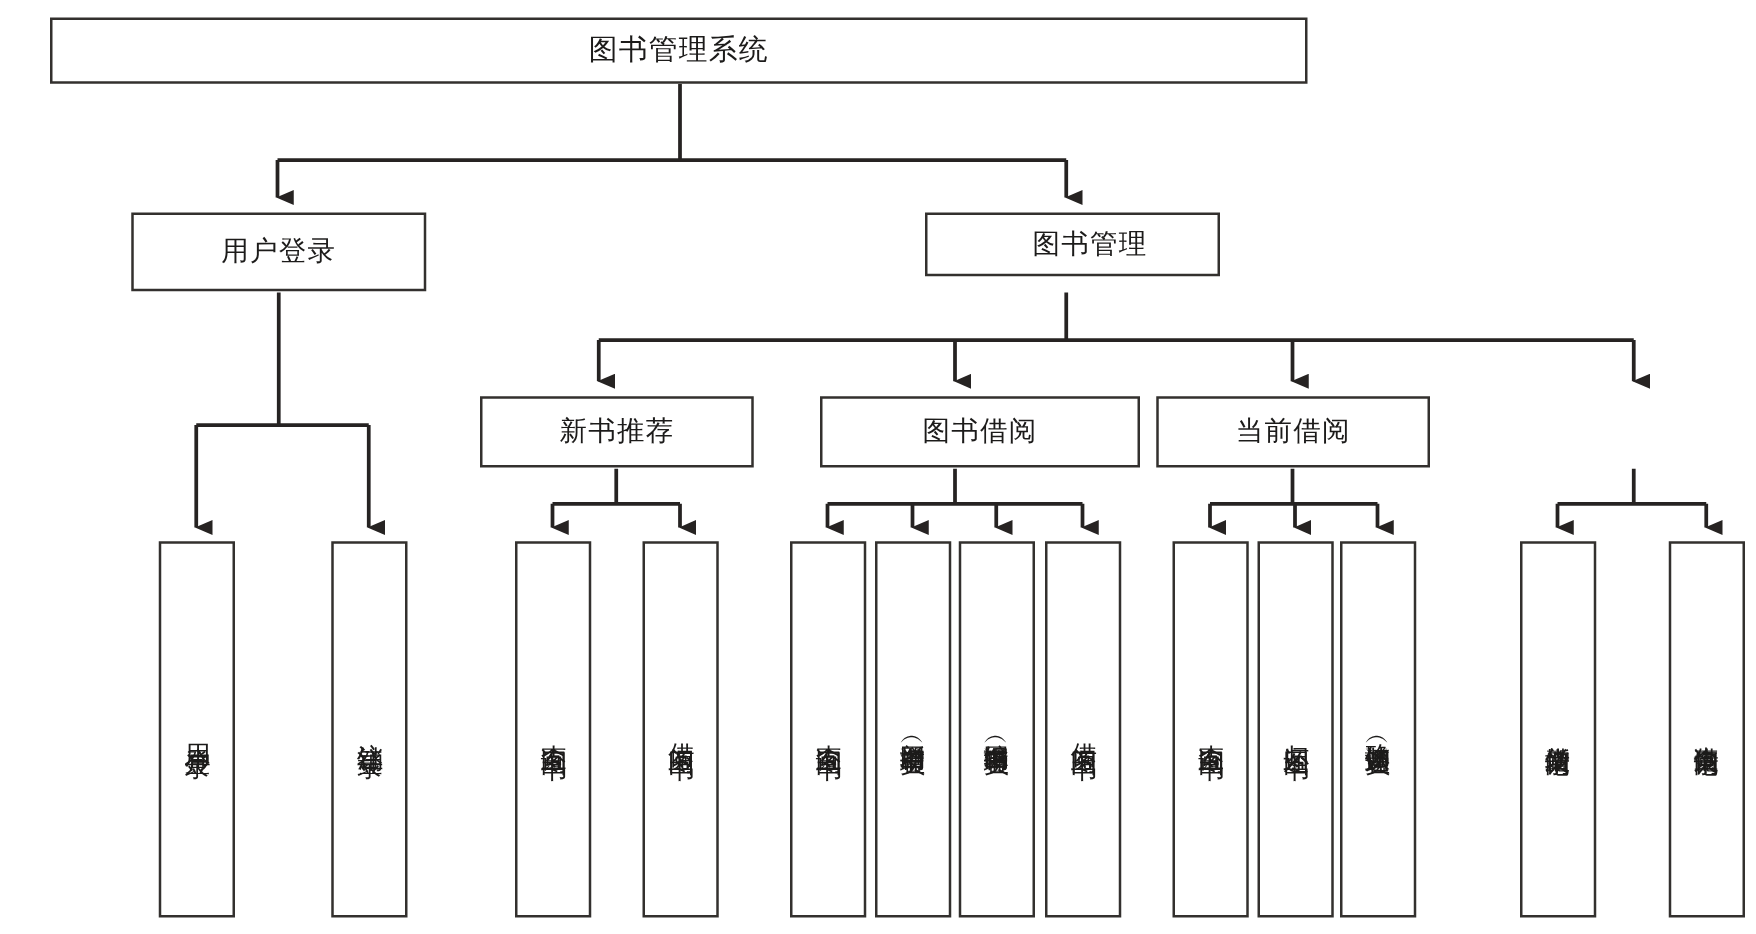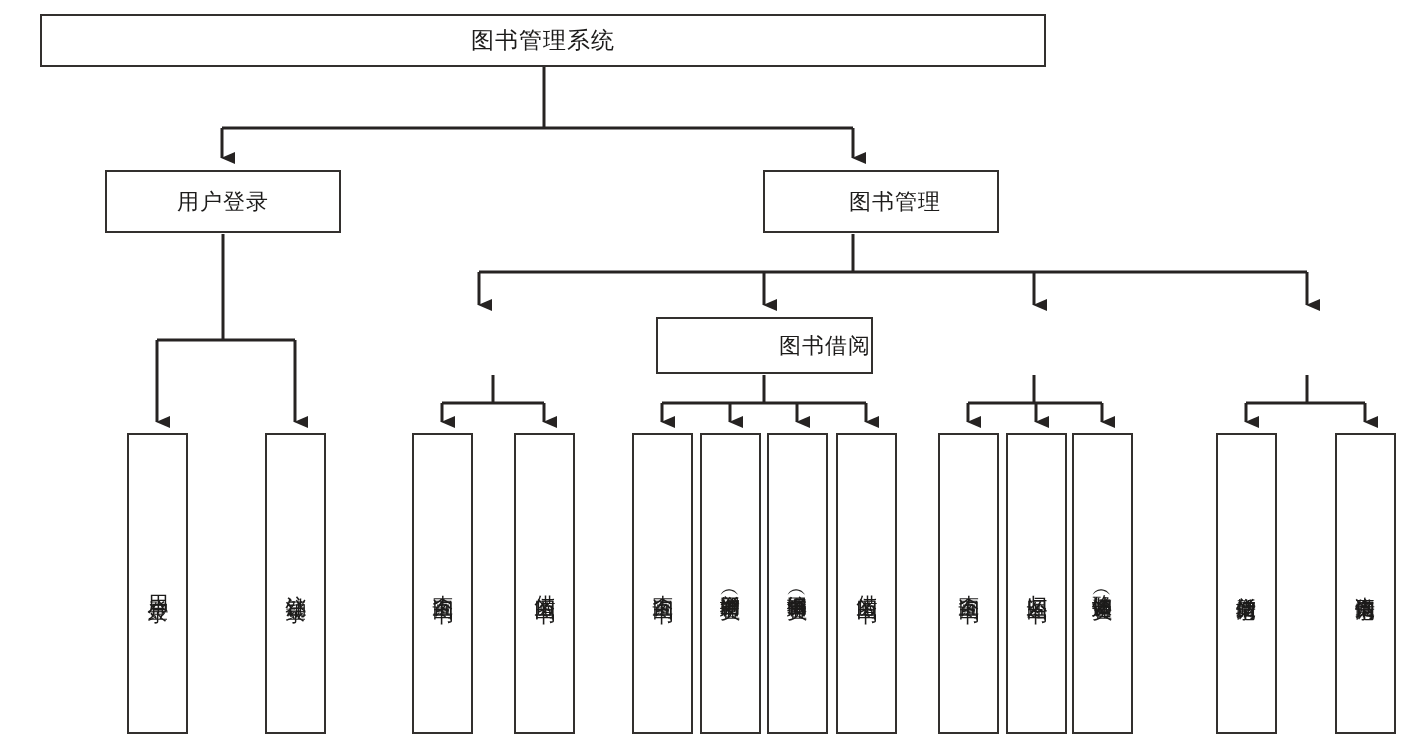--- a/index.html
+++ b/index.html
@@ -137,29 +137,35 @@
   </svg>
 
   <div class="node horiz root" style="left:16px; top:14px; width:1006px; height:53px;">
     <span class="node-label">图书管理系统</span>
   </div>
 
   <div class="node horiz" style="left:81px; top:170px; width:236px; height:63px;">
     <span class="node-label">用户登录</span>
   </div>
 
-  <div class="node horiz" style="left:739px; top:170px; width:236px; height:63px;padding-left:28px;">
+  <div class="node horiz" style="left:716px; top:170px; width:236px; height:51px;padding-left:28px;">
     <span class="node-label">图书管理</span>
   </div>
 
-
-  <div class="node horiz" style="left:632px; top:317px; width:217px; height:57px;justify-content:flex-end;">
+  <div class="node horiz" style="left:360px; top:317px; width:219px; height:57px;">
+    <span class="node-label">新书推荐</span>
+  </div>
+
+  <div class="node horiz" style="left:632px; top:317px; width:256px; height:57px;">
     <span class="node-label">图书借阅</span>
   </div>
 
+  <div class="node horiz" style="left:901px; top:317px; width:219px; height:57px;">
+    <span class="node-label">当前借阅</span>
+  </div>
 
 
   <div class="node vert" style="left:103px; top:433px; width:61px; height:301px;">
     <span class="node-label">用户登录</span>
   </div>
 
   <div class="node vert" style="left:241px; top:433px; width:61px; height:301px;">
     <span class="node-label">注销登录</span>
   </div>
 

